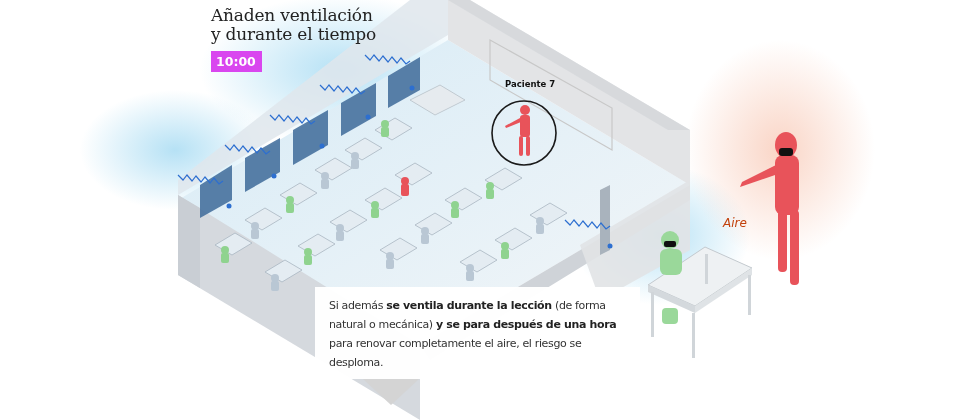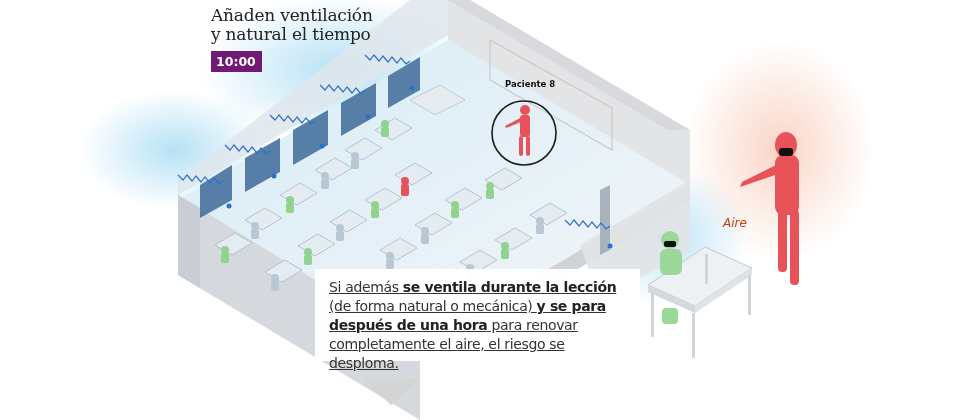--- a/index.html
+++ b/index.html
@@ -1,23 +1,23 @@
 <!DOCTYPE html>
 <html><head>
   <meta charset="utf-8">
   <style>
     html, body { margin: 0; padding: 0; }
     body { width: 980px; height: 420px; background: #ffffff; overflow: hidden; position: relative; font-family: "Liberation Sans", sans-serif; }
     .stage { position: absolute; left: 0; top: 0; width: 812px; height: 420px; }
     .scene { position: absolute; left: 0; top: 0; }
     .title { position: absolute; left: 211px; top: 6px; font-family: "DejaVu Serif", serif; font-size: 17px; line-height: 19px; color: #222; font-weight: normal; margin: 0; letter-spacing: -0.2px; }
-    .clock { position: absolute; left: 211px; top: 51px; background: #701a75; color: #fff; font-family: "DejaVu Sans", sans-serif; font-weight: bold; font-size: 12.5px; padding: 3px 6px 3px 5px; line-height: 15px; }
+    .clock { position: absolute; left: 211px; top: 51px; background: #d946ef; color: #fff; font-family: "DejaVu Sans", sans-serif; font-weight: bold; font-size: 12.5px; padding: 3px 6px 3px 5px; line-height: 15px; }
     .patient-label { position: absolute; left: 505px; top: 79px; font-family: "DejaVu Sans", sans-serif; font-weight: bold; font-size: 8.5px; color: #111; }
     .air-label { position: absolute; left: 723px; top: 216px; font-family: "DejaVu Sans", sans-serif; font-style: italic; font-size: 12px; color: #c2410c; }
-    .caption { position: absolute; left: 315px; top: 269px; width: 325px; height: 92px; background: rgba(255,255,255,0.97); box-sizing: border-box; padding: 9px 14px 0 14px; font-family: "DejaVu Sans", sans-serif; font-size: 14px; line-height: 19px; color: #333; letter-spacing: -0.35px; text-decoration: underline; }
+    .caption { position: absolute; left: 315px; top: 287px; width: 325px; height: 92px; background: rgba(255,255,255,0.97); box-sizing: border-box; padding: 9px 14px 0 14px; font-family: "DejaVu Sans", sans-serif; font-size: 11px; line-height: 19px; color: #333; letter-spacing: -0.35px; }
     .caption b { color: #222; font-weight: bold; }
     .caption-tail { position: absolute; left: 363px; top: 379px; width: 0; height: 0; border-left: 28px solid transparent; border-right: 28px solid transparent; border-top: 26px solid #d4d4d4; }
   </style>
 </head>
 <body>
 
 <div class="stage">
 
   <svg class="scene" width="980" height="420" viewBox="0 0 980 420" xmlns="http://www.w3.org/2000/svg">
     <defs>
@@ -181,26 +181,26 @@
       <rect x="775" y="155" width="24" height="60" rx="8"></rect>
       <polygon points="776,165 742,182 740,187 778,174"></polygon>
       <rect x="778" y="210" width="9" height="62" rx="4"></rect>
       <rect x="790" y="210" width="9" height="75" rx="4"></rect>
       <rect x="779" y="148" width="14" height="8" rx="3" fill="#111"></rect>
     </g>
   </svg>
 
   <h1 class="title">
     <span>Añaden ventilación</span><br>
-    <span>y natural el tiempo</span>
+    <span>y durante el tiempo</span>
   </h1>
 
   <div class="clock">10:00</div>
 
-  <div class="patient-label">Paciente 8</div>
+  <div class="patient-label">Paciente 7</div>
 
   <div class="air-label">Aire</div>
 
   <div class="caption">
     <span>Si además </span><b>se ventila durante la lección</b><span> (de forma natural o mecánica) </span><b>y se para después de una hora</b><span> para renovar completamente el aire, el riesgo se desploma.</span>
   </div>
   <div class="caption-tail"></div>
 
 </div>
 

